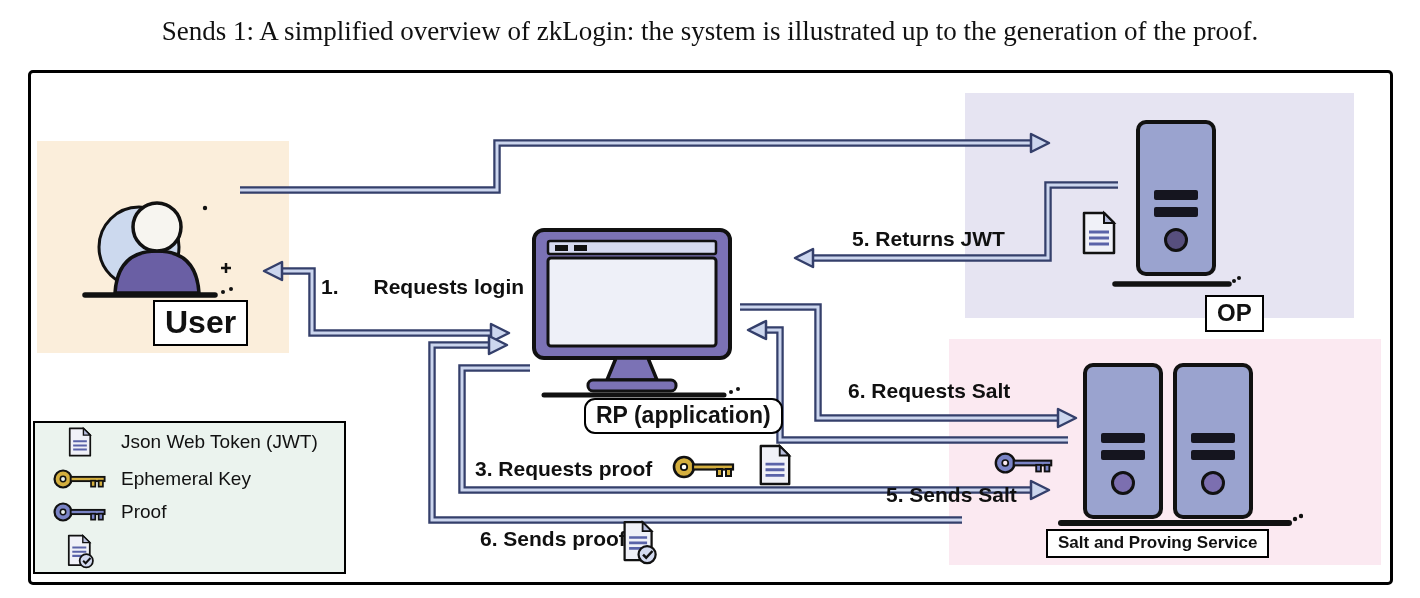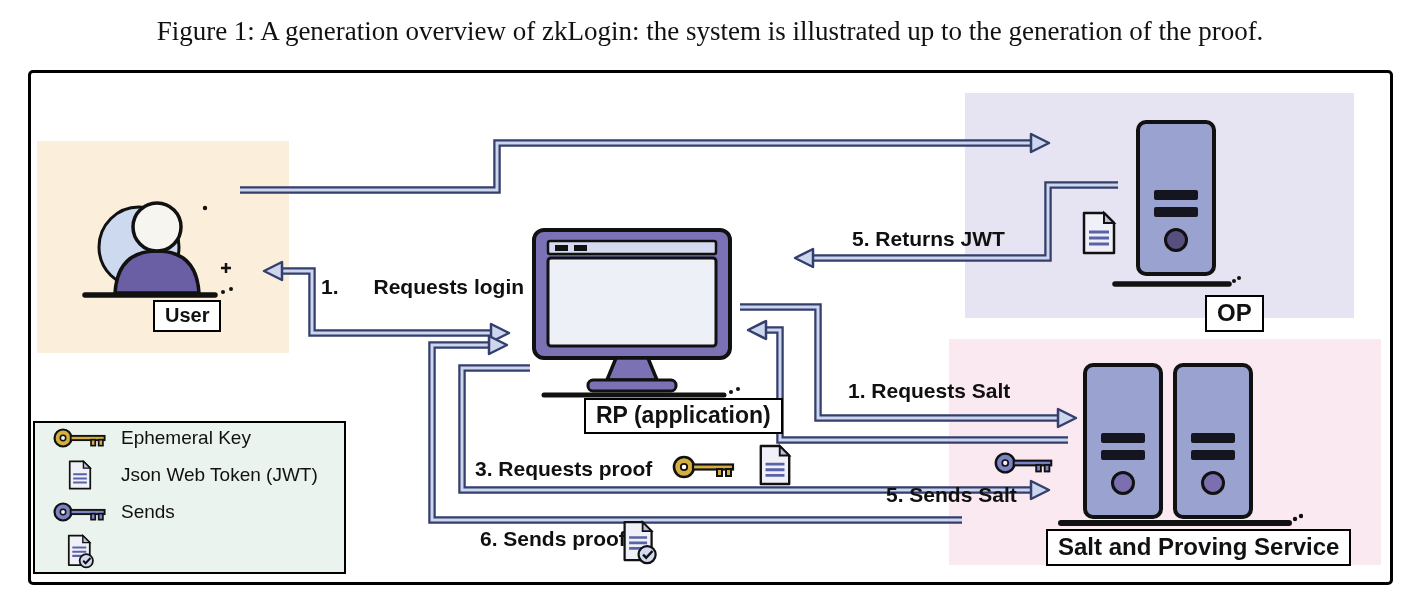--- a/index.html
+++ b/index.html
@@ -10,36 +10,36 @@
   .panel.user{left:6px;top:68px;width:252px;height:212px;background:#fbeedb;}
   .panel.op{left:934px;top:20px;width:389px;height:225px;background:#e6e4f2;}
   .panel.salt{left:918px;top:266px;width:432px;height:226px;background:#fbe9f1;}
   .legend{position:absolute;left:2px;top:348px;width:313px;height:153px;background:#ebf3ee;border:2px solid #000;box-sizing:border-box;
           display:flex;flex-direction:column;justify-content:center;gap:9px;padding:10px 10px 10px 14px;}
   .legend-row{display:flex;align-items:center;}
   .legend-ico{width:62px;display:flex;justify-content:center;align-items:center;}
   .legend-label{font-size:19px;color:#111;margin-left:10px;}
   .abs{position:absolute;}
   .label-box{position:absolute;background:#fff;border:2px solid #000;color:#111;font-weight:bold;padding:2px 10px 3px 10px;white-space:nowrap;}
-  .lb-user{left:122px;top:227px;font-size:20px;}
+  .lb-user{left:122px;top:227px;font-size:32px;}
   .lb-op{left:1174px;top:222px;font-size:24px;}
-  .lb-rp{left:553px;top:325px;font-size:23px;}
-  .lb-salt{left:1015px;top:456px;font-size:24px;}
+  .lb-rp{left:553px;top:325px;font-size:23px;border-radius:11px;}
+  .lb-salt{left:1015px;top:456px;font-size:17px;}
   .step{position:absolute;font-size:21px;font-weight:600;color:#101010;white-space:pre;}
   .arrows{position:absolute;left:0;top:0;width:1359px;height:509px;pointer-events:none;}
   .a-dark{stroke:#343f6b;stroke-width:7.5;fill:none;}
   .a-light{stroke:#ccd6ee;stroke-width:3;fill:none;}
   .a-head{fill:#ccd6ee;stroke:#343f6b;stroke-width:2.5;stroke-linejoin:round;}
 </style>
 </head>
 <body>
 
 <div class="page">
 
-  <div class="caption">Figure 1: A generation overview of zkLogin: the system is illustrated up to the generation of the proof.</div>
+  <div class="caption">Sends 1: A simplified overview of zkLogin: the system is illustrated up to the generation of the proof.</div>
 
   <div class="frame">
 
     <div class="panel user"></div>
     <div class="panel op"></div>
     <div class="panel salt"></div>
 
     <svg class="arrows" viewBox="0 0 1359 509">
 
       <g>
@@ -146,21 +146,21 @@
         <circle cx="248" cy="155" r="2.2" fill="#111"></circle>
     </svg>
 
     <div class="label-box lb-user">User</div>
     <div class="label-box lb-op">OP</div>
     <div class="label-box lb-rp">RP (application)</div>
     <div class="label-box lb-salt">Salt and Proving Service</div>
 
     <div class="step" style="left:290px;top:202px;">1.      Requests login</div>
     <div class="step" style="left:821px;top:154px;">5. Returns JWT</div>
-    <div class="step" style="left:817px;top:306px;">1. Requests Salt</div>
+    <div class="step" style="left:817px;top:306px;">6. Requests Salt</div>
     <div class="step" style="left:855px;top:376px;margin-top:34px;">5. Sends Salt</div>
     <div class="step" style="left:444px;top:384px;">3. Requests proof</div>
     <div class="step" style="left:449px;top:454px;">6. Sends proof</div>
 
     <svg class="abs" style="left:962px;top:376px;" width="62" height="28" viewBox="0 0 66 28">
       <circle cx="13" cy="14" r="10" fill="#7a84c6" stroke="#111" stroke-width="2.6"></circle>
       <circle cx="13" cy="14" r="3.2" fill="#fbe9f1" stroke="#111" stroke-width="1.8"></circle>
       <rect x="22" y="11.5" width="40" height="5" fill="#7a84c6" stroke="#111" stroke-width="2.2"></rect>
       <rect x="46" y="16" width="5" height="7" fill="#7a84c6" stroke="#111" stroke-width="2"></rect>
       <rect x="55" y="16" width="5" height="7" fill="#7a84c6" stroke="#111" stroke-width="2"></rect>
@@ -184,51 +184,51 @@
       <path d="M4,3 H24 L34,13 V45 H4 Z" fill="#f0f1f8" stroke="#111" stroke-width="2.5" stroke-linejoin="round"></path>
       <path d="M24,3 V13 H34 Z" fill="#b9bfdd" stroke="#111" stroke-width="2"></path>
       <path d="M9,20 H29 M9,26 H29 M9,32 H24" stroke="#5a63a8" stroke-width="3"></path>
       <circle cx="29" cy="39" r="9.5" fill="#d3daf0" stroke="#111" stroke-width="2.5"></circle>
       <path d="M24.5,39 l3.5,3.5 l7,-7.5" fill="none" stroke="#111" stroke-width="2.8"></path>
     </svg>
 
     <div class="legend">
       <div class="legend-row">
         <span class="legend-ico">
+          <svg width="26" height="32" viewBox="0 0 38 46">
+            <path d="M4,3 H24 L34,13 V43 H4 Z" fill="#f0f1f8" stroke="#111" stroke-width="2.5" stroke-linejoin="round"></path>
+            <path d="M24,3 V13 H34 Z" fill="#b9bfdd" stroke="#111" stroke-width="2"></path>
+            <path d="M9,22 H29 M9,28 H29 M9,34 H29" stroke="#5a63a8" stroke-width="3"></path>
+          </svg>
+        </span>
+        <span class="legend-label">Json Web Token (JWT)</span>
+      </div>
+      <div class="legend-row">
+        <span class="legend-ico">
           <svg width="56" height="24" viewBox="0 0 66 28">
             <circle cx="13" cy="14" r="10" fill="#d4af3f" stroke="#111" stroke-width="2.6"></circle>
             <circle cx="13" cy="14" r="3.2" fill="#ebf3ee" stroke="#111" stroke-width="1.8"></circle>
             <rect x="22" y="11.5" width="40" height="5" fill="#d4af3f" stroke="#111" stroke-width="2.2"></rect>
             <rect x="46" y="16" width="5" height="7" fill="#d4af3f" stroke="#111" stroke-width="2"></rect>
             <rect x="55" y="16" width="5" height="7" fill="#d4af3f" stroke="#111" stroke-width="2"></rect>
           </svg>
         </span>
         <span class="legend-label">Ephemeral Key</span>
       </div>
       <div class="legend-row">
         <span class="legend-ico">
-          <svg width="26" height="32" viewBox="0 0 38 46">
-            <path d="M4,3 H24 L34,13 V43 H4 Z" fill="#f0f1f8" stroke="#111" stroke-width="2.5" stroke-linejoin="round"></path>
-            <path d="M24,3 V13 H34 Z" fill="#b9bfdd" stroke="#111" stroke-width="2"></path>
-            <path d="M9,22 H29 M9,28 H29 M9,34 H29" stroke="#5a63a8" stroke-width="3"></path>
-          </svg>
-        </span>
-        <span class="legend-label">Json Web Token (JWT)</span>
-      </div>
-      <div class="legend-row">
-        <span class="legend-ico">
           <svg width="56" height="24" viewBox="0 0 66 28">
             <circle cx="13" cy="14" r="10" fill="#7a84c6" stroke="#111" stroke-width="2.6"></circle>
             <circle cx="13" cy="14" r="3.2" fill="#ebf3ee" stroke="#111" stroke-width="1.8"></circle>
             <rect x="22" y="11.5" width="40" height="5" fill="#7a84c6" stroke="#111" stroke-width="2.2"></rect>
             <rect x="46" y="16" width="5" height="7" fill="#7a84c6" stroke="#111" stroke-width="2"></rect>
             <rect x="55" y="16" width="5" height="7" fill="#7a84c6" stroke="#111" stroke-width="2"></rect>
           </svg>
         </span>
-        <span class="legend-label">Sends</span>
+        <span class="legend-label">Proof</span>
       </div>
       <div class="legend-row">
         <span class="legend-ico">
           <svg width="28" height="36" viewBox="0 0 40 50">
             <path d="M4,3 H24 L34,13 V45 H4 Z" fill="#f0f1f8" stroke="#111" stroke-width="2.5" stroke-linejoin="round"></path>
             <path d="M24,3 V13 H34 Z" fill="#b9bfdd" stroke="#111" stroke-width="2"></path>
             <path d="M9,20 H29 M9,26 H29 M9,32 H24" stroke="#5a63a8" stroke-width="3"></path>
             <circle cx="29" cy="39" r="9.5" fill="#d3daf0" stroke="#111" stroke-width="2.5"></circle>
             <path d="M24.5,39 l3.5,3.5 l7,-7.5" fill="none" stroke="#111" stroke-width="2.8"></path>
           </svg>

